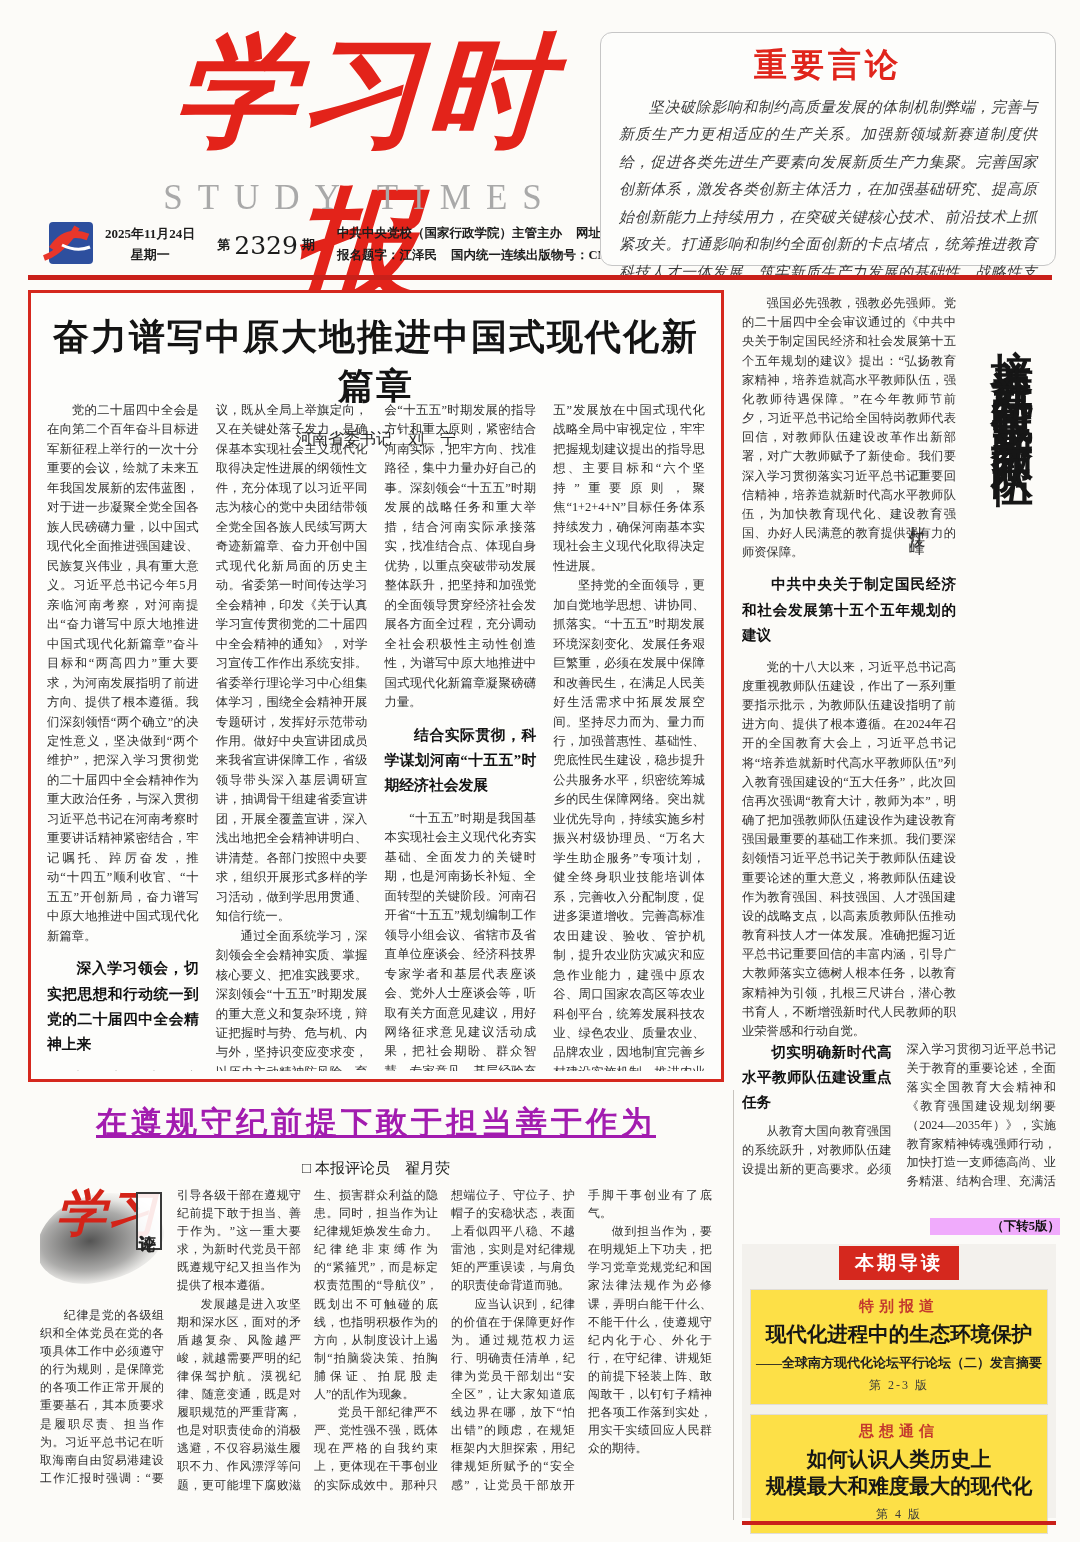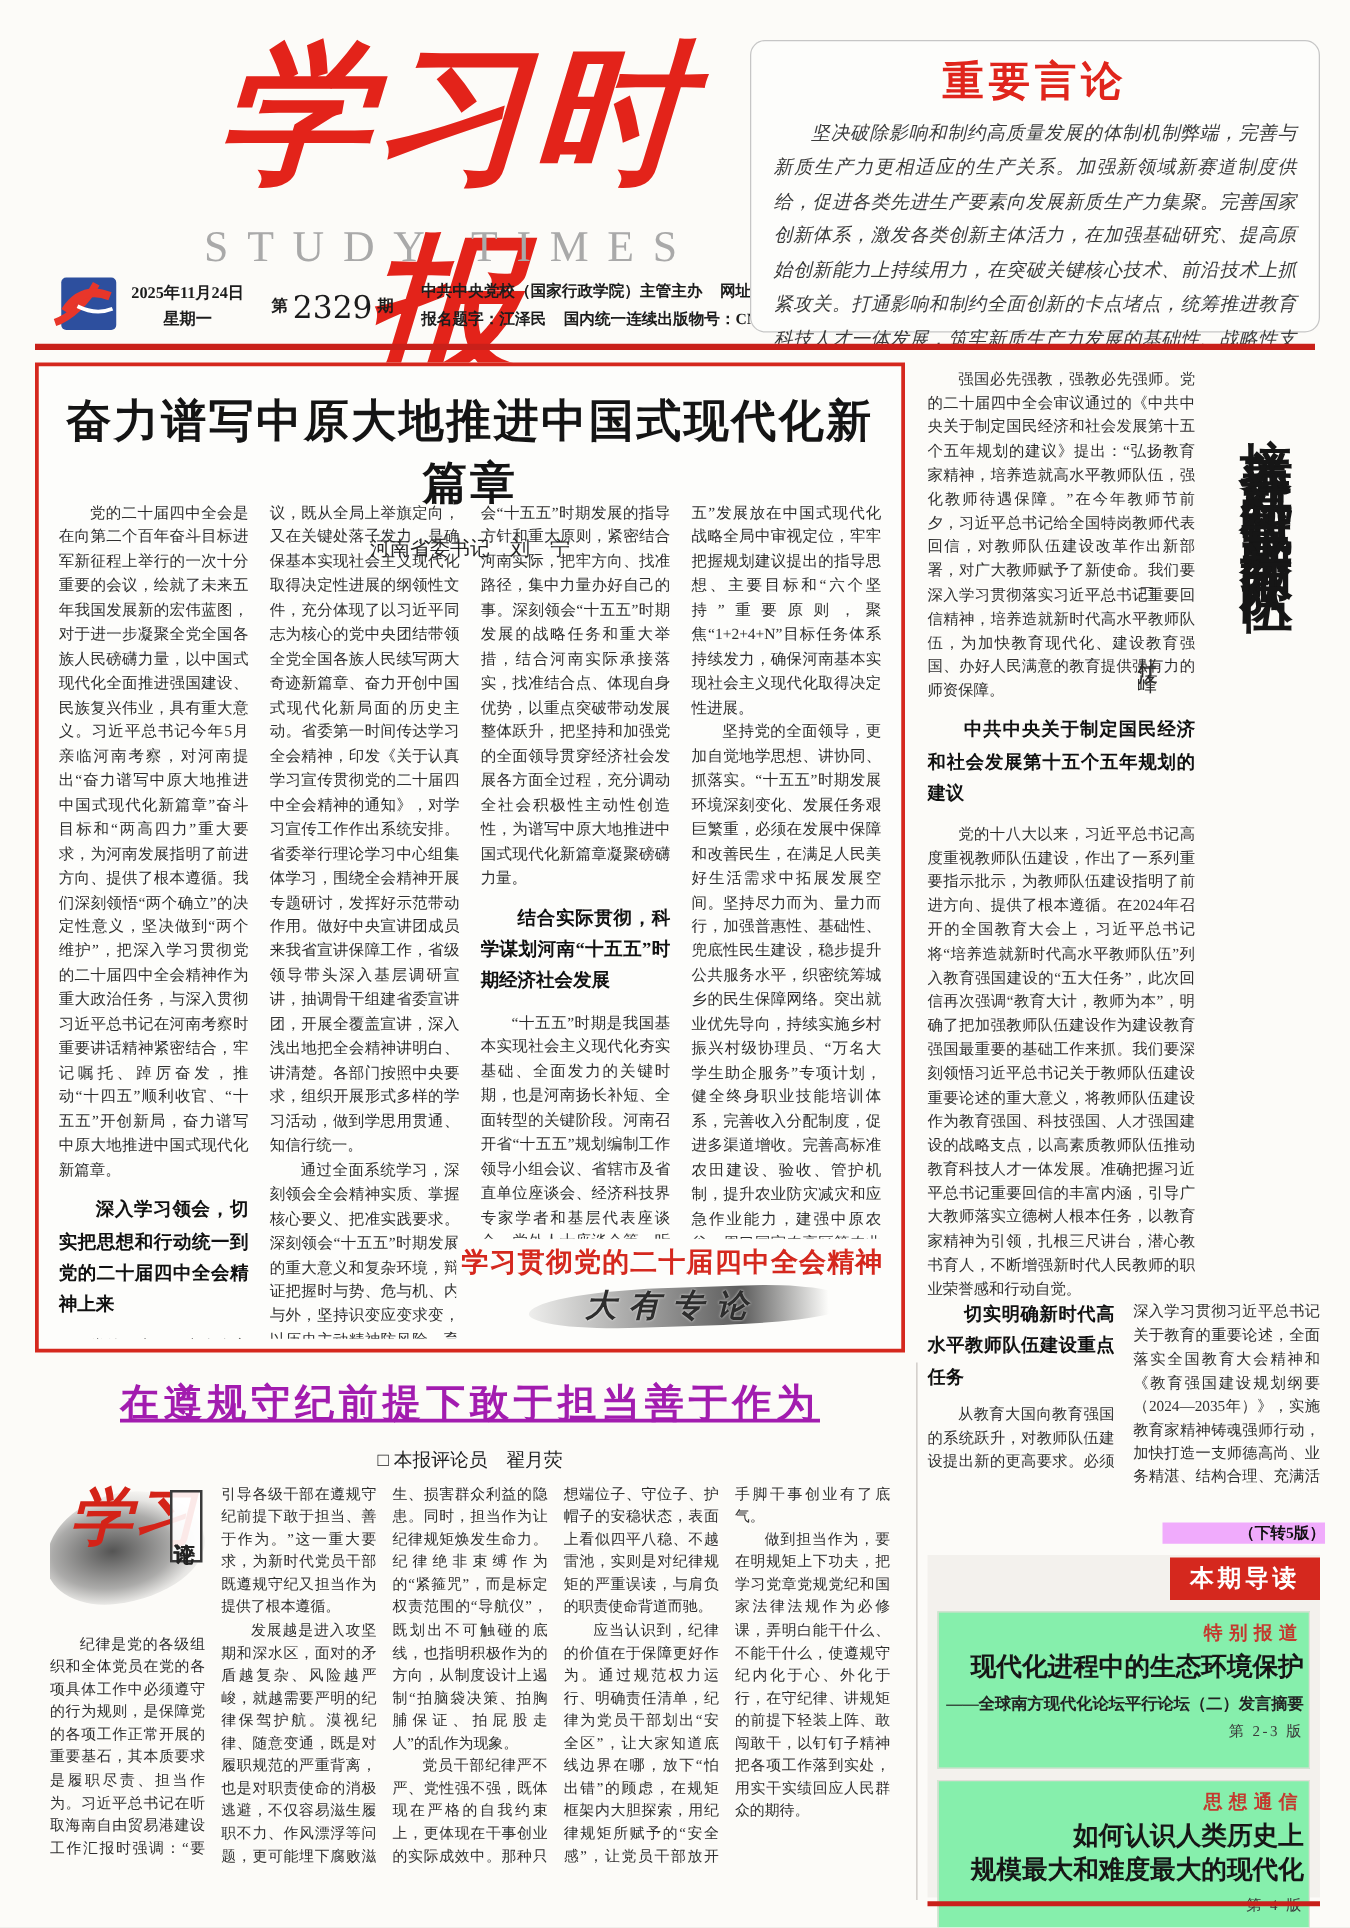--- a/index.html
+++ b/index.html
@@ -69,25 +69,25 @@
   .t-mid{position:absolute;left:742px;top:1040px;width:314px;height:152px;
          column-count:2;column-gap:15px;font-size:12.2px;line-height:1.55;
          text-align:justify;overflow:hidden;color:#2f2f2f;}
   .t-mid p{margin:0;text-indent:2em;}
   .t-cont{position:absolute;left:930px;top:1218px;width:130px;text-align:right;
           font-size:12.5px;font-weight:700;background:#f0abfc;color:#111;font-family:Liberation Serif, serif;}
 
   
   .v-divider{position:absolute;left:733px;top:1090px;width:1px;height:430px;background:#c8c4bf;}
   .digest{position:absolute;left:742px;top:1244px;width:314px;height:274px;background:#f3f1ed;
-          text-align:right;}
+          text-align:center;}
   .dg-tab{display:inline-block;margin-top:2px;background:#d5281e;color:#fff;font-size:19px;
           font-weight:700;letter-spacing:3px;padding:4px 16px;
           font-family:"Liberation Sans","DejaVu Sans",sans-serif;}
-  .dg-item{background:#86efac;border:1px solid #e1ddd6;margin:9px 8px 0;padding:7px 4px 20px;}
+  .dg-item{background:#fde047;border:1px solid #e1ddd6;margin:9px 8px 0;padding:7px 4px 10px;}
   .dg-kicker{font-size:15px;font-weight:700;color:#c4392e;letter-spacing:5px;}
   .dg-title{font-size:20.5px;font-weight:900;color:#161616;margin-top:5px;line-height:1.35;}
   .dg-sub{font-size:13px;font-weight:700;color:#222;margin-top:5px;}
   .dg-page{font-size:12px;color:#3a3a3a;margin-top:5px;letter-spacing:2px;}
   .red-rule-bottom{position:absolute;left:742px;top:1521px;width:314px;height:4px;background:#c9201a;}
 
   
   .cmt{position:absolute;left:28px;top:1090px;width:696px;height:446px;}
   .cmt .hl{margin:12px 8px 0;text-align:center;font-size:31px;font-weight:900;
            letter-spacing:4px;color:#a21caf;text-decoration:underline;}
@@ -152,27 +152,20 @@
     <div class="by" data-interactable="false">河南省委书记　刘　宁</div>
     <div class="main-cols" data-interactable="false">
       <p data-interactable="false">党的二十届四中全会是在向第二个百年奋斗目标进军新征程上举行的一次十分重要的会议，绘就了未来五年我国发展新的宏伟蓝图，对于进一步凝聚全党全国各族人民磅礴力量，以中国式现代化全面推进强国建设、民族复兴伟业，具有重大意义。习近平总书记今年5月亲临河南考察，对河南提出“奋力谱写中原大地推进中国式现代化新篇章”奋斗目标和“两高四力”重大要求，为河南发展指明了前进方向、提供了根本遵循。我们深刻领悟“两个确立”的决定性意义，坚决做到“两个维护”，把深入学习贯彻党的二十届四中全会精神作为重大政治任务，与深入贯彻习近平总书记在河南考察时重要讲话精神紧密结合，牢记嘱托、踔厉奋发，推动“十四五”顺利收官、“十五五”开创新局，奋力谱写中原大地推进中国式现代化新篇章。</p>
       <h3 data-interactable="false">深入学习领会，切实把思想和行动统一到党的二十届四中全会精神上来</h3>
       <p data-interactable="false">党的二十届四中全会审议通过的“十五五”规划建议，既从全局上举旗定向，又在关键处落子发力，是确保基本实现社会主义现代化取得决定性进展的纲领性文件，充分体现了以习近平同志为核心的党中央团结带领全党全国各族人民续写两大奇迹新篇章、奋力开创中国式现代化新局面的历史主动。省委第一时间传达学习全会精神，印发《关于认真学习宣传贯彻党的二十届四中全会精神的通知》，对学习宣传工作作出系统安排。省委举行理论学习中心组集体学习，围绕全会精神开展专题研讨，发挥好示范带动作用。做好中央宣讲团成员来我省宣讲保障工作，省级领导带头深入基层调研宣讲，抽调骨干组建省委宣讲团，开展全覆盖宣讲，深入浅出地把全会精神讲明白、讲清楚。各部门按照中央要求，组织开展形式多样的学习活动，做到学思用贯通、知信行统一。</p>
       <p data-interactable="false">通过全面系统学习，深刻领会全会精神实质、掌握核心要义、把准实践要求。深刻领会“十五五”时期发展的重大意义和复杂环境，辩证把握时与势、危与机、内与外，坚持识变应变求变，以历史主动精神防风险、育新机、开新局。深刻领会“十五五”时期发展的指导方针和重大原则，紧密结合河南实际，把牢方向、找准路径，集中力量办好自己的事。深刻领会“十五五”时期发展的战略任务和重大举措，结合河南实际承接落实，找准结合点、体现自身优势，以重点突破带动发展整体跃升，把坚持和加强党的全面领导贯穿经济社会发展各方面全过程，充分调动全社会积极性主动性创造性，为谱写中原大地推进中国式现代化新篇章凝聚磅礴力量。</p>
       <h3 data-interactable="false">结合实际贯彻，科学谋划河南“十五五”时期经济社会发展</h3>
       <p data-interactable="false">“十五五”时期是我国基本实现社会主义现代化夯实基础、全面发力的关键时期，也是河南扬长补短、全面转型的关键阶段。河南召开省“十五五”规划编制工作领导小组会议、省辖市及省直单位座谈会、经济科技界专家学者和基层代表座谈会、党外人士座谈会等，听取有关方面意见建议，用好网络征求意见建议活动成果，把社会期盼、群众智慧、专家意见、基层经验充分吸收进来。把河南“十五五”发展放在中国式现代化战略全局中审视定位，牢牢把握规划建议提出的指导思想、主要目标和“六个坚持”重要原则，聚焦“1+2+4+N”目标任务体系持续发力，确保河南基本实现社会主义现代化取得决定性进展。</p>
       <p data-interactable="false">坚持党的全面领导，更加自觉地学思想、讲协同、抓落实。“十五五”时期发展环境深刻变化、发展任务艰巨繁重，必须在发展中保障和改善民生，在满足人民美好生活需求中拓展发展空间。坚持尽力而为、量力而行，加强普惠性、基础性、兜底性民生建设，稳步提升公共服务水平，织密统筹城乡的民生保障网络。突出就业优先导向，持续实施乡村振兴村级协理员、“万名大学生助企服务”专项计划，健全终身职业技能培训体系，完善收入分配制度，促进多渠道增收。完善高标准农田建设、验收、管护机制，提升农业防灾减灾和应急作业能力，建强中原农谷、周口国家农高区等农业科创平台，统筹发展科技农业、绿色农业、质量农业、品牌农业，因地制宜完善乡村建设实施机制，推进农业农村现代化。（下转6版）</p>
     </div>
-    <div class="banner" data-interactable="false">
-      <div class="bt" data-interactable="false">学习贯彻党的二十届四中全会精神</div>
-      <div class="seal-brush" data-interactable="false">
-        <div class="stroke" data-interactable="false"></div>
-        <div class="txt" data-interactable="false">大有专论</div>
-      </div>
-    </div>
   </div>
 
   <div class="t-strip" data-interactable="false">
     <p data-interactable="false">强国必先强教，强教必先强师。党的二十届四中全会审议通过的《中共中央关于制定国民经济和社会发展第十五个五年规划的建议》提出：“弘扬教育家精神，培养造就高水平教师队伍，强化教师待遇保障。”在今年教师节前夕，习近平总书记给全国特岗教师代表回信，对教师队伍建设改革作出新部署，对广大教师赋予了新使命。我们要深入学习贯彻落实习近平总书记重要回信精神，培养造就新时代高水平教师队伍，为加快教育现代化、建设教育强国、办好人民满意的教育提供强有力的师资保障。</p>
     <h3 data-interactable="false">中共中央关于制定国民经济和社会发展第十五个五年规划的建议</h3>
     <p data-interactable="false">党的十八大以来，习近平总书记高度重视教师队伍建设，作出了一系列重要指示批示，为教师队伍建设指明了前进方向、提供了根本遵循。在2024年召开的全国教育大会上，习近平总书记将“培养造就新时代高水平教师队伍”列入教育强国建设的“五大任务”，此次回信再次强调“教育大计，教师为本”，明确了把加强教师队伍建设作为建设教育强国最重要的基础工作来抓。我们要深刻领悟习近平总书记关于教师队伍建设重要论述的重大意义，将教师队伍建设作为教育强国、科技强国、人才强国建设的战略支点，以高素质教师队伍推动教育科技人才一体发展。准确把握习近平总书记重要回信的丰富内涵，引导广大教师落实立德树人根本任务，以教育家精神为引领，扎根三尺讲台，潜心教书育人，不断增强新时代人民教师的职业荣誉感和行动自觉。</p>
   </div>
   <div class="t-author" data-interactable="false">□　杜江峰</div>
   <div class="t-headline" data-interactable="false">培养造就新时代高水平教师队伍</div>
   <div class="t-mid" data-interactable="false">

